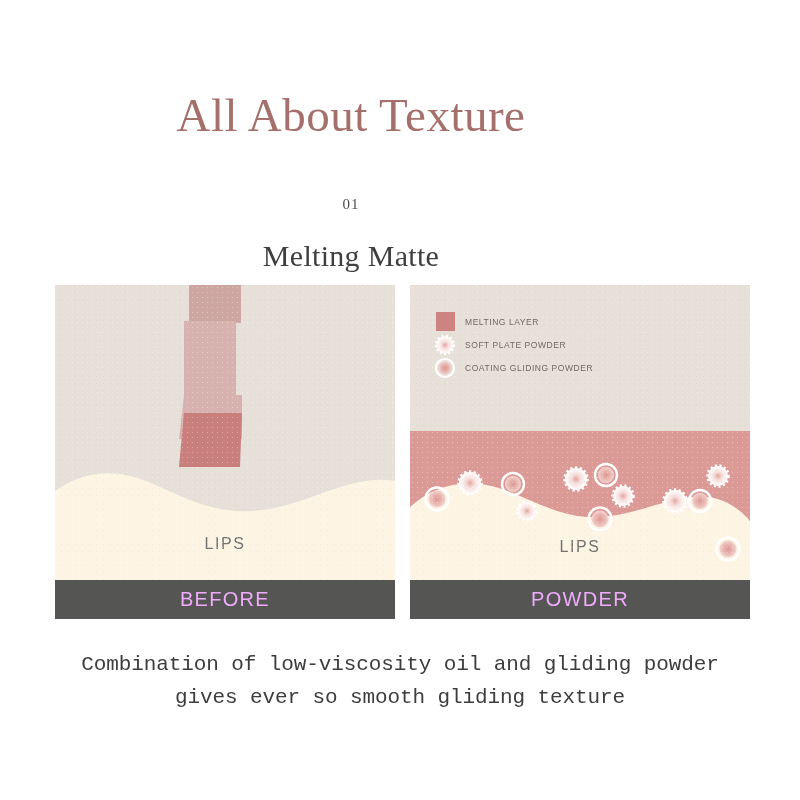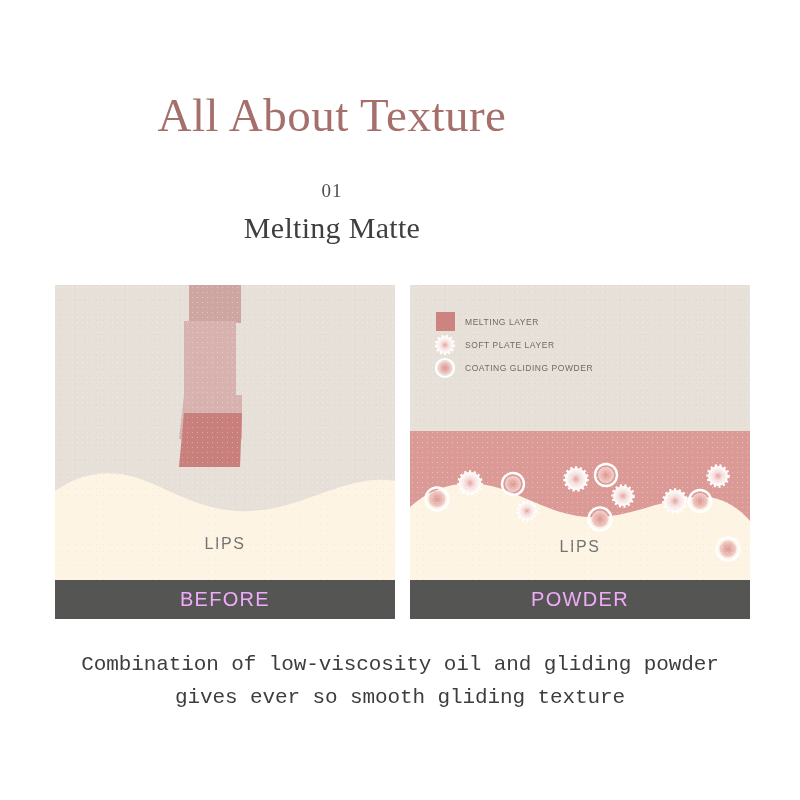--- a/index.html
+++ b/index.html
@@ -15,36 +15,37 @@
     position: relative;
   }
 
   
   .header {
     position: absolute;
     left: 0;
     top: 0;
     width: 664px;
     text-align: center;
+    padding-left: 19px;
   }
   .main-title {
     font-family: "Liberation Serif", serif;
     font-size: 47px;
     color: #a5706c;
     letter-spacing: 0.5px;
     margin: 0;
     padding-top: 92px;
     line-height: 1;
     font-weight: normal;
   }
   .step-number {
     font-family: "Liberation Serif", serif;
-    font-size: 19px;
+    font-size: 15px;
     color: #4e4e4e;
-    margin: 0;
+    margin: 16px;
     padding-top: 42px;
     line-height: 1;
     letter-spacing: 1px;
   }
   .step-title {
     font-family: "Liberation Serif", serif;
     font-size: 30px;
     color: #3f3f3f;
     margin: 0;
     padding-top: 13px;
@@ -298,21 +299,21 @@
                 <radialGradient id="lgBurst" cx="50%" cy="50%" r="50%">
                   <stop offset="0%" stop-color="#e3a5a0"></stop>
                   <stop offset="45%" stop-color="#f7e2df"></stop>
                   <stop offset="100%" stop-color="#ffffff"></stop>
                 </radialGradient>
               </defs>
               <circle cx="11" cy="11" r="8.5" fill="url(#lgBurst)"></circle>
               <circle cx="11" cy="11" r="9" fill="none" stroke="#ffffff" stroke-width="2.4" stroke-dasharray="2 2.3"></circle>
             </svg>
           </span>
-          <span class="legend-text">SOFT PLATE LAYER</span>
+          <span class="legend-text">SOFT PLATE POWDER</span>
         </div>
         <div class="legend-row">
           <span class="legend-mark">
             <svg width="22" height="22" viewBox="0 0 22 22">
               <defs>
                 <radialGradient id="lgRing" cx="50%" cy="50%" r="50%">
                   <stop offset="0%" stop-color="#dd9893"></stop>
                   <stop offset="65%" stop-color="#eab9b4"></stop>
                   <stop offset="100%" stop-color="#f3d3cf"></stop>
                 </radialGradient>

